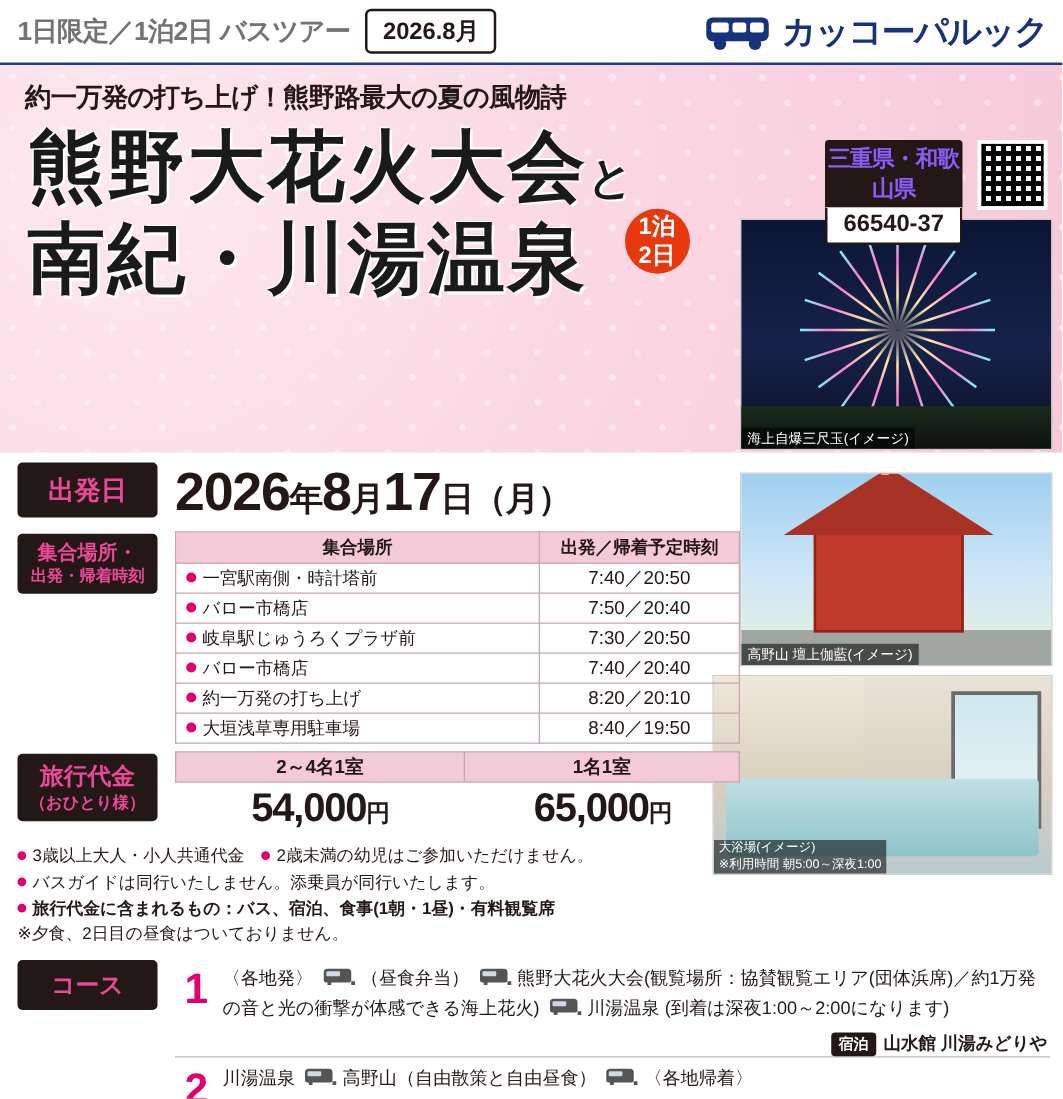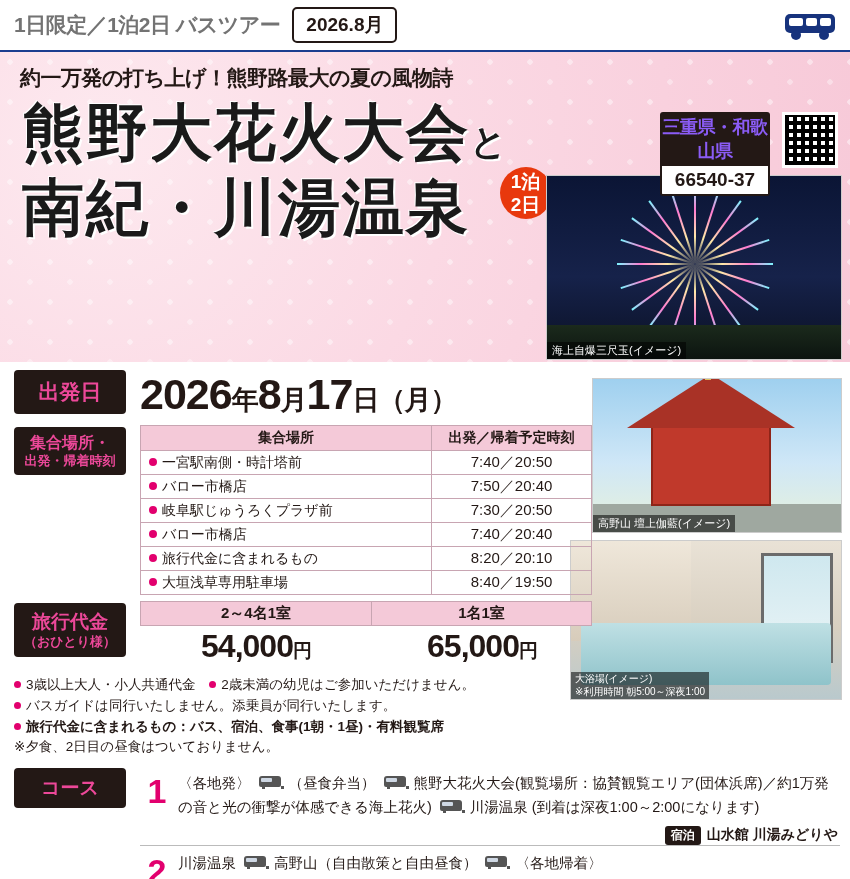--- a/index.html
+++ b/index.html
@@ -170,21 +170,21 @@
   .photo .cap2 {
     position: absolute;
     left: 0; bottom: 0;
     background: rgba(0,0,0,.55);
     color: #fff;
     font-size: 10px;
     padding: 1px 4px;
     line-height: 1.25;
     white-space: nowrap;
   }
-  #photo-fireworks { top: 175px; width: 296px; height: 185px; }
+  #photo-fireworks { top: 175px; width: 250px; height: 185px; }
   #photo-temple    { top: 378px; width: 250px; height: 155px; }
   #photo-bath      { top: 540px; width: 272px; height: 160px; }
 
   .fw-sky {
     width: 100%; height: 100%;
     background: linear-gradient(#0b1535 0%, #16224a 55%, #0a1024 100%);
     position: relative;
   }
   .fw-burst {
     position: absolute;
@@ -425,20 +425,21 @@
     <div class="header-month">2026.8月</div>
     <div class="brand">
       <svg class="bus-icon" width="56" height="32" viewBox="0 0 56 32">
         <rect x="3" y="5" width="50" height="19" rx="5" fill="#17337d"></rect>
         <rect x="7" y="9" width="14" height="8" rx="2" fill="#ffffff"></rect>
         <rect x="24" y="9" width="11" height="8" rx="2" fill="#ffffff"></rect>
         <rect x="38" y="9" width="11" height="8" rx="2" fill="#ffffff"></rect>
         <circle cx="14" cy="26" r="5" fill="#17337d"></circle>
         <circle cx="42" cy="26" r="5" fill="#17337d"></circle>
       </svg>
+      <div class="brand-name">カッコーパルック</div>
     </div>
   </div>
 
   <div class="hero">
     <div class="hero-catch">約一万発の打ち上げ！熊野路最大の夏の風物詩</div>
     <div class="hero-title">
       <span>熊野大花火大会</span><span class="small-to">と</span>
       <span class="line2">
         <span>南紀・川湯温泉</span>
         <span class="nights-badge">
@@ -538,21 +539,21 @@
             </tr>
             <tr>
               <td class="place"><span class="bullet"></span><span>岐阜駅じゅうろくプラザ前</span></td>
               <td class="time">7:30／20:50</td>
             </tr>
             <tr>
               <td class="place"><span class="bullet"></span><span>バロー市橋店</span></td>
               <td class="time">7:40／20:40</td>
             </tr>
             <tr>
-              <td class="place"><span class="bullet"></span><span>旅行代金に含まれるもの</span></td>
+              <td class="place"><span class="bullet"></span><span>約一万発の打ち上げ</span></td>
               <td class="time">8:20／20:10</td>
             </tr>
             <tr>
               <td class="place"><span class="bullet"></span><span>大垣浅草専用駐車場</span></td>
               <td class="time">8:40／19:50</td>
             </tr>
           </tbody>
       </table>
     </div>
 

